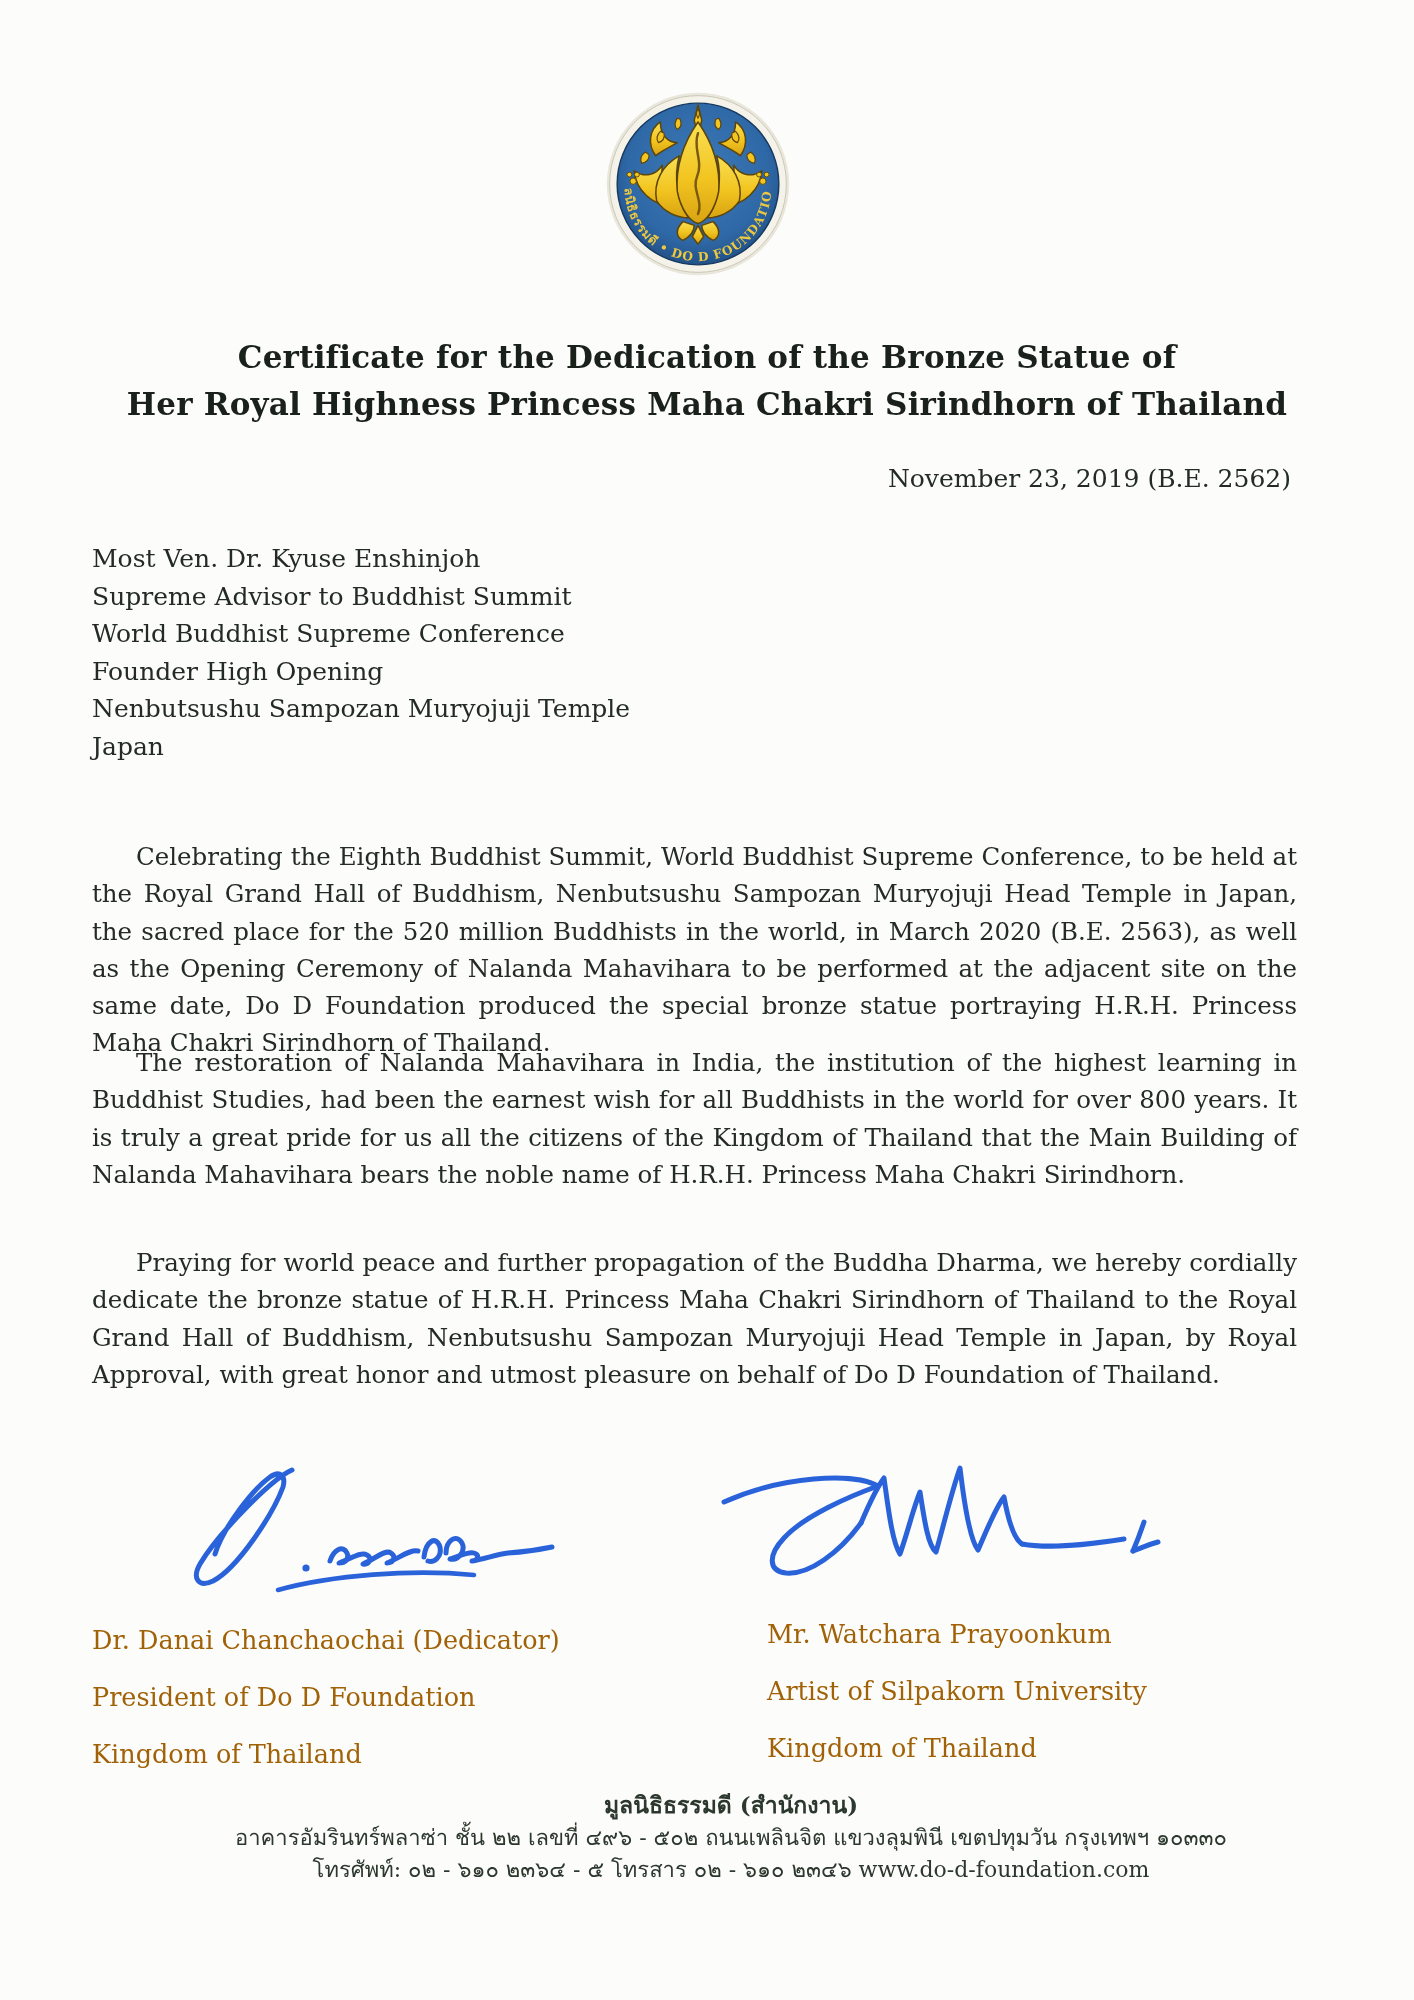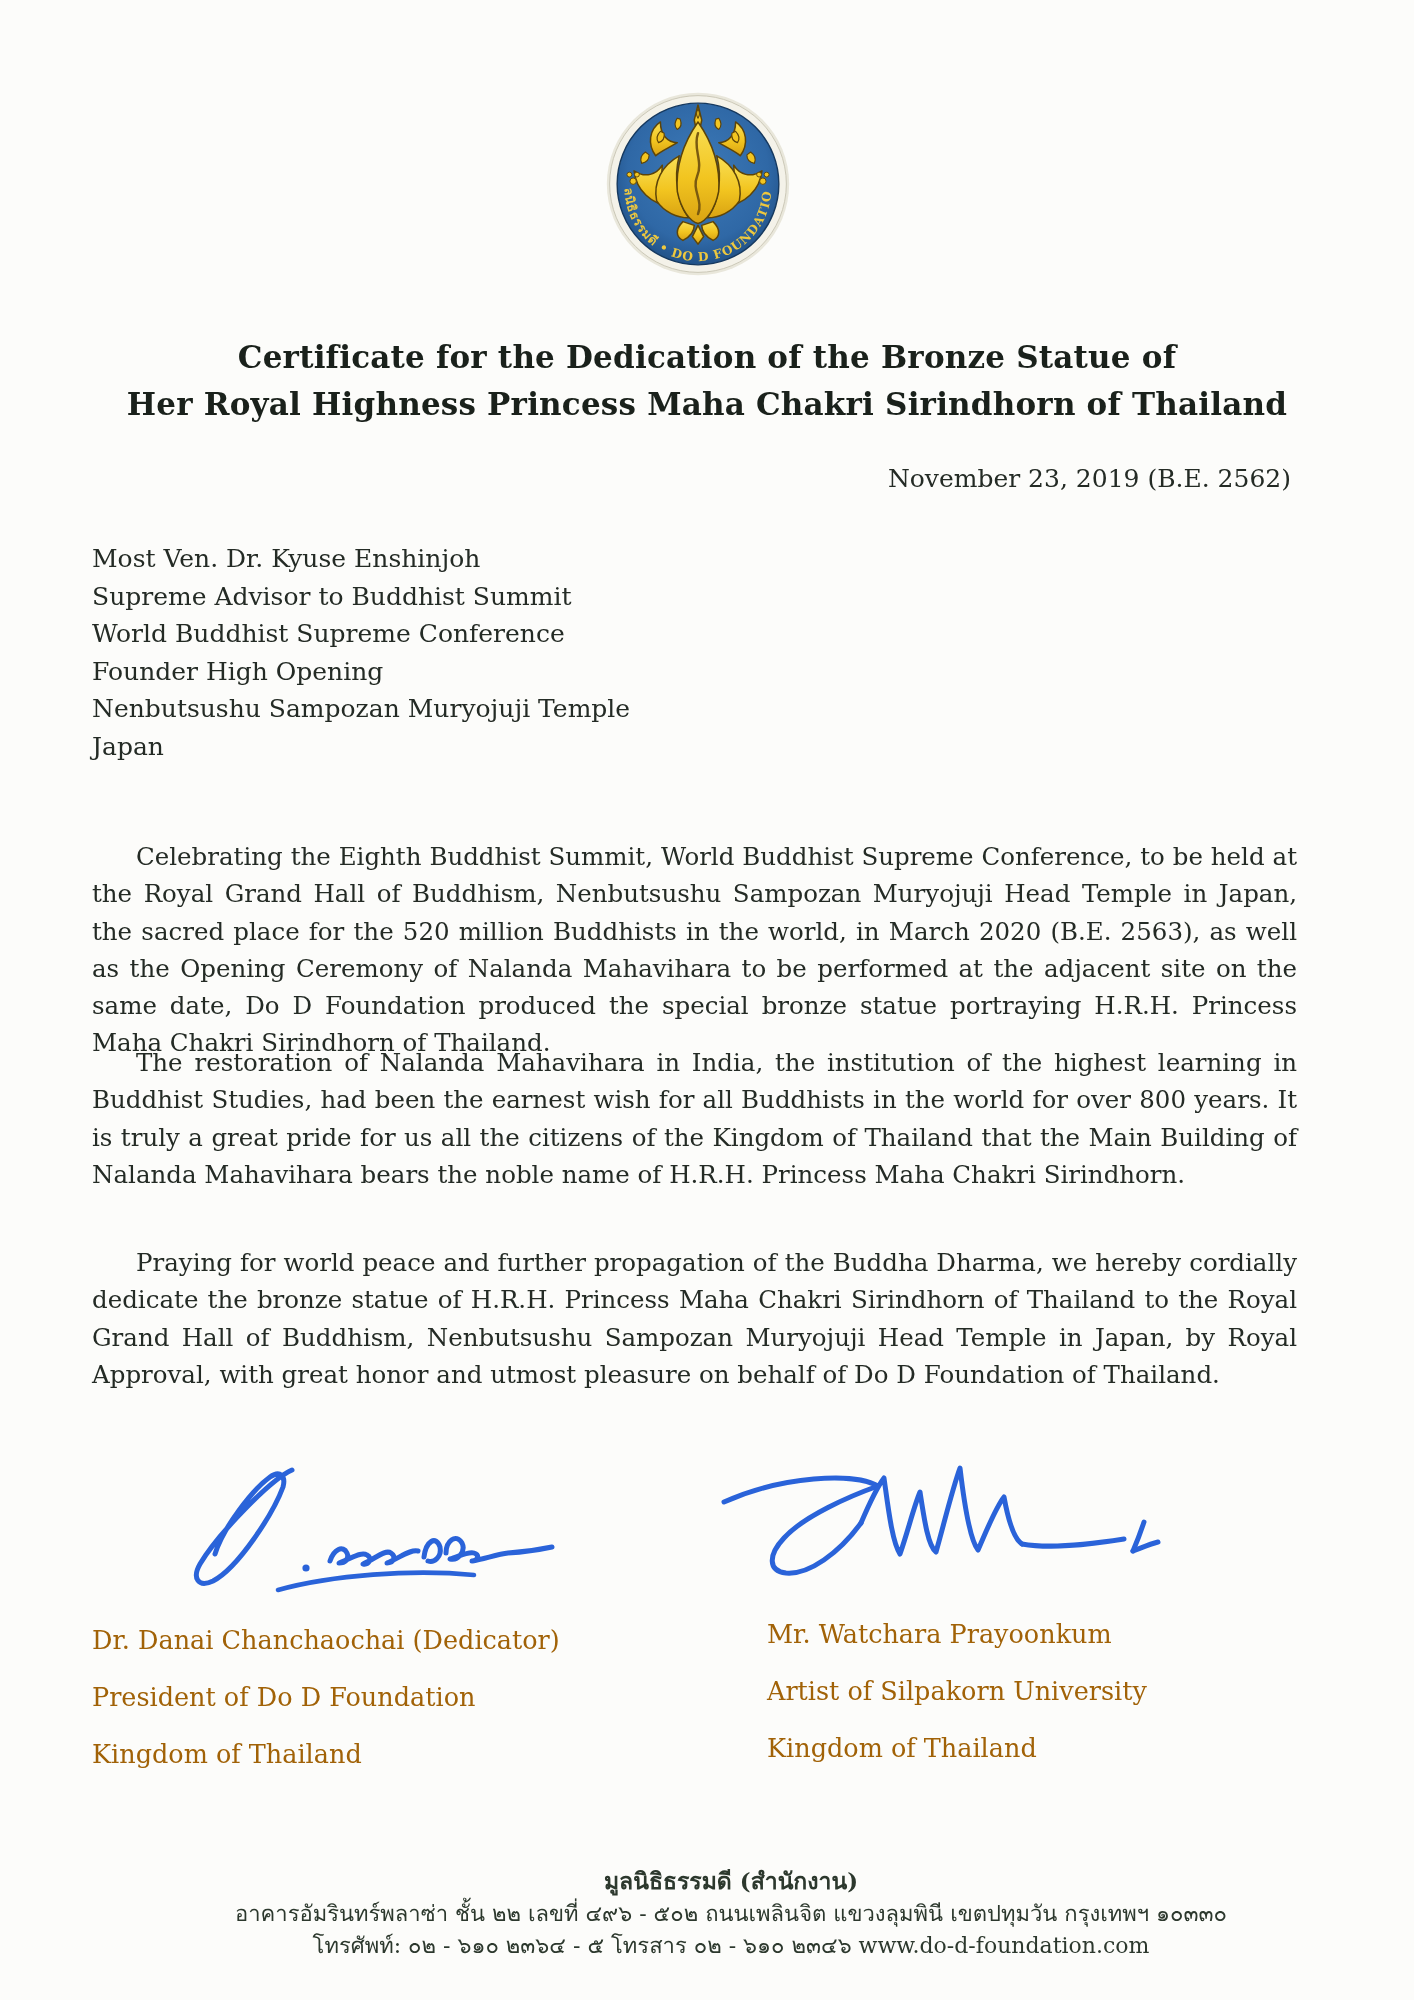--- a/index.html
+++ b/index.html
@@ -43,21 +43,21 @@
   
   .sig-ink { position:absolute; }
   .sig-left-ink  { left:160px; top:1462px; width:400px; height:140px; }
   .sig-right-ink { left:662px; top:1458px; width:525px; height:134px; }
   .sig-block { position:absolute; font-size:25.5px; color:#a16207; }
   .sig-block .sig-line { display:block; line-height:57px; }
   .sig-block-left  { left:92px;  top:1612px; }
   .sig-block-right { left:726px; top:1606px;margin-left:41px; }
   
   .footer {
-    position:absolute; top:1864px; left:0; width:100%;
+    position:absolute; top:1788px; left:0; width:100%;
     text-align:center; color:#2c382d;padding-left:48px;
   }
   .footer-line1 { font-size:23px; font-weight:bold; line-height:34px; }
   .footer-line2 { font-size:22px; line-height:32px; }
   .footer-line3 { font-size:22px; line-height:32px; }
 </style>
 </head>
 <body>
 
 <div class="page">

